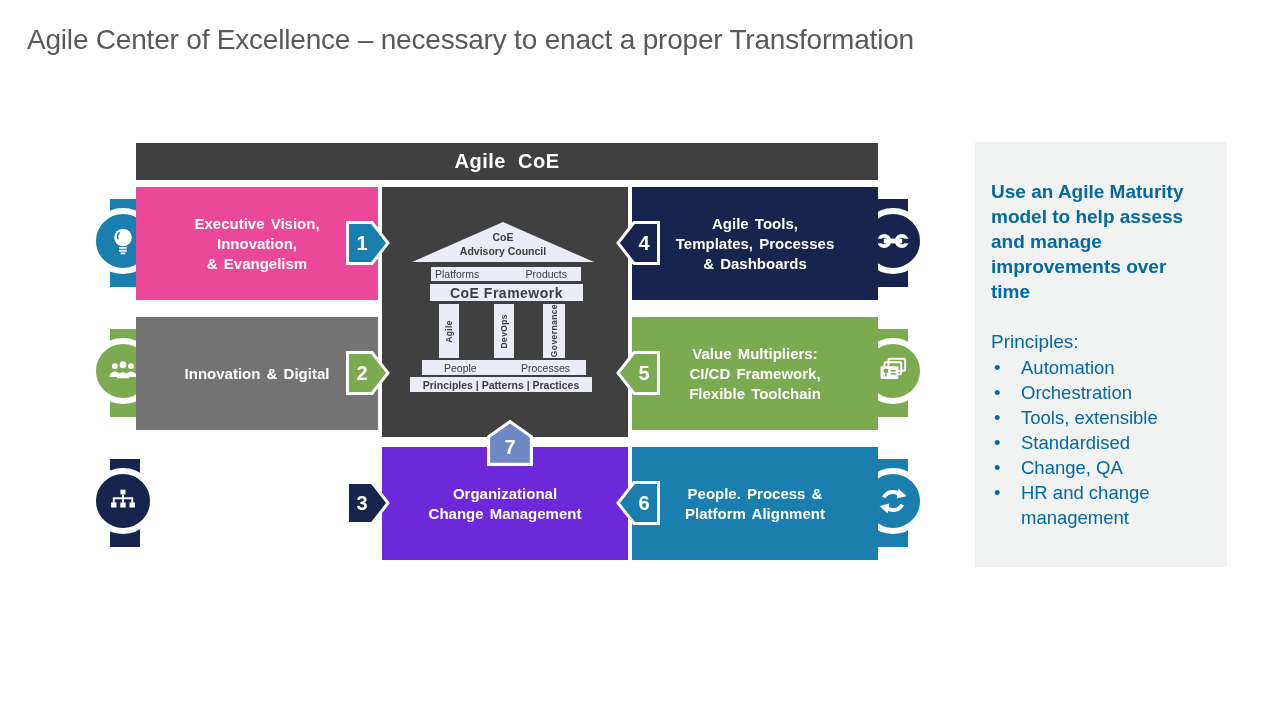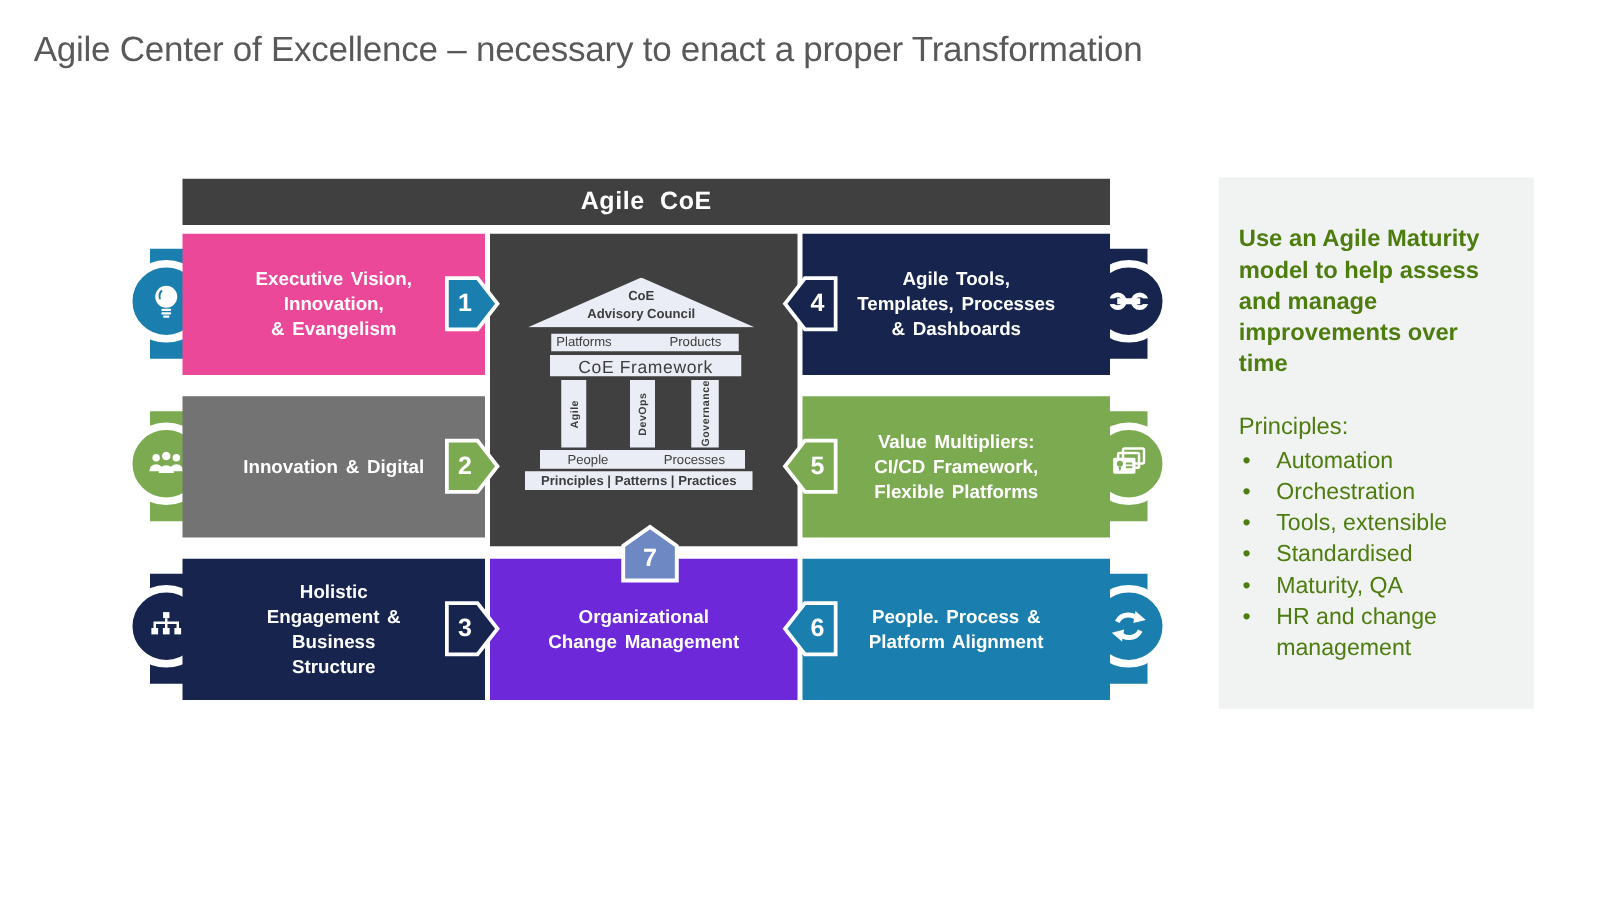--- a/index.html
+++ b/index.html
@@ -1,39 +1,39 @@
 <!DOCTYPE html>
 <html><head>
 <meta charset="utf-8">
 <style>
   html,body{margin:0;padding:0;background:#fff;}
   .slide{position:relative;width:1280px;height:720px;background:#ffffff;overflow:hidden;
          font-family:"Liberation Sans",sans-serif;}
   .title{position:absolute;left:27px;top:24px;font-size:28px;color:#595959;letter-spacing:-0.2px;}
 
-  .diagram{position:absolute;left:146px;top:143px;width:742px;height:505px;}
+  .diagram{position:absolute;left:136px;top:143px;width:742px;height:505px;}
   .hdr{position:absolute;left:0;top:0;width:742px;height:37px;background:#404040;color:#fff;
        display:flex;align-items:center;justify-content:center;font-size:20px;font-weight:bold;
        letter-spacing:0.5px;word-spacing:6px;}
 
   .box{position:absolute;display:flex;align-items:center;justify-content:center;
        color:#fff;font-weight:bold;font-size:15px;line-height:20px;text-align:center;}
   .box-label{white-space:pre-line;word-spacing:2px;}
 
   .center-box{position:absolute;left:246px;top:44px;width:246px;height:250px;background:#404040;}
 
   
   .roof{position:absolute;left:30px;top:35px;width:182px;height:40px;background:#eaedf5;
         clip-path:polygon(50% 0,100% 100%,0 100%);}
   .roof-text{position:absolute;left:30px;top:44px;width:182px;text-align:center;font-size:10.5px;
         line-height:13.5px;color:#3d3d3d;white-space:pre-line;font-weight:bold;}
   .tier{position:absolute;background:#eaedf5;color:#3d3d3d;display:flex;align-items:center;}
   .tier1{left:49px;top:80px;width:150px;height:14px;font-size:10.5px;
          justify-content:space-between;padding:0 14px 0 4px;box-sizing:border-box;}
-  .tier2{left:48px;top:97px;width:153px;height:17px;font-size:14px;font-weight:400;
+  .tier2{left:48px;top:97px;width:153px;height:17px;font-size:14px;font-weight:700;
          justify-content:center;letter-spacing:0.5px;}
   .pillar{position:absolute;top:117px;height:54px;background:#eaedf5;
           display:flex;align-items:center;justify-content:center;}
   .pillar span{writing-mode:vertical-rl;transform:rotate(180deg);font-size:8.5px;font-weight:bold;
           color:#3d3d3d;letter-spacing:0.4px;}
   .tier3{left:40px;top:173px;width:164px;height:15px;font-size:10.5px;
          justify-content:space-between;padding:0 16px 0 22px;box-sizing:border-box;}
   .tier4{left:28px;top:190px;width:182px;height:15px;font-size:10.5px;font-weight:bold;
          justify-content:center;}
 
@@ -47,21 +47,21 @@
   .marker{position:absolute;width:44px;height:44px;}
   .marker svg{position:absolute;left:0;top:0;width:100%;height:100%;overflow:visible;}
   .marker-num{position:absolute;inset:0;display:flex;align-items:center;justify-content:center;
          color:#fff;font-weight:bold;font-size:20px;}
   .num-right{padding-right:12px;}
   .num-left{padding-left:12px;}
   .num-up{padding-top:9px;}
 
   
   .panel{position:absolute;left:975px;top:142px;width:252px;height:425px;background:#f1f2f2;
-         box-sizing:border-box;padding:37px 12px 0 16px;color:#4d7c0f;}
+         box-sizing:border-box;padding:37px 12px 0 16px;color:#0369a1;}
   .panel-heading{font-size:19px;font-weight:bold;line-height:25px;white-space:pre-line;}
   .panel-sub{margin-top:25px;font-size:19px;line-height:25px;}
   .panel ul{list-style:none;margin:1px 0 0 0;padding:0;font-size:18.5px;line-height:25px;}
   .panel li{display:flex;}
   .panel .dot{flex:0 0 30px;width:30px;padding-left:3px;box-sizing:border-box;}
 </style>
 </head>
 <body>
 
 <div class="slide">
@@ -141,36 +141,30 @@
     </div>
 
     <div class="box" style="left: 0px; top: 44px; width: 242px; height: 113px; background-color: #ec4899;">
       <div class="box-label">Executive Vision,
 Innovation,
 &amp; Evangelism</div>
     </div>
     <div class="box" style="left: 0px; top: 174px; width: 242px; height: 113px; background-color: #737373;">
       <div class="box-label">Innovation &amp; Digital</div>
     </div>
-    <div class="box" style="left: 0px; top: 304px; width: 242px; height: 113px; background-color: rgb(22, 36, 78);">
-      <div class="box-label">Holistic
-Engagement &amp;
-Business
-Structure</div>
-    </div>
 
     <div class="box" style="left: 496px; top: 44px; width: 246px; height: 113px; background-color: rgb(22, 36, 78);">
       <div class="box-label">Agile Tools,
 Templates, Processes
 &amp; Dashboards</div>
     </div>
     <div class="box" style="left: 496px; top: 174px; width: 246px; height: 113px; background-color: rgb(124, 170, 80);">
       <div class="box-label">Value Multipliers:
 CI/CD Framework,
-Flexible Platforms</div>
+Flexible Toolchain</div>
     </div>
     <div class="box" style="left: 496px; top: 304px; width: 246px; height: 113px; background-color: rgb(26, 127, 174);">
       <div class="box-label">People. Process &amp;
 Platform Alignment</div>
     </div>
 
     <div class="center-box">
       <div class="roof"></div>
       <div class="roof-text">CoE
 Advisory Council</div>
@@ -266,21 +260,21 @@
         <li>
         <span class="dot">•</span>
         <span>Tools, extensible</span>
       </li>
         <li>
         <span class="dot">•</span>
         <span>Standardised</span>
       </li>
         <li>
         <span class="dot">•</span>
-        <span>Maturity, QA</span>
+        <span>Change, QA</span>
       </li>
         <li>
         <span class="dot">•</span>
         <span>HR and change management</span>
       </li>
       </ul>
   </div>
 
 </div>
 

